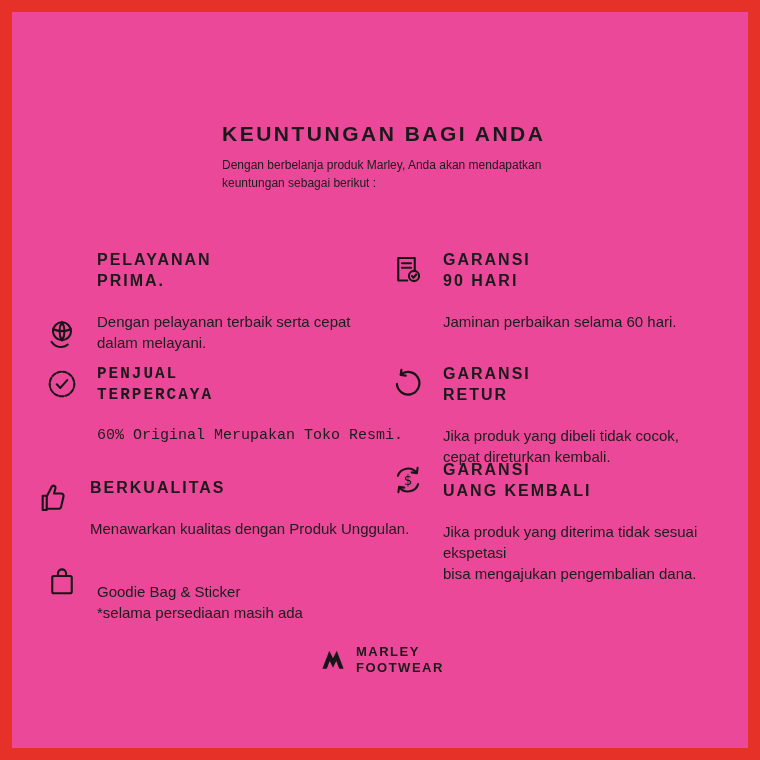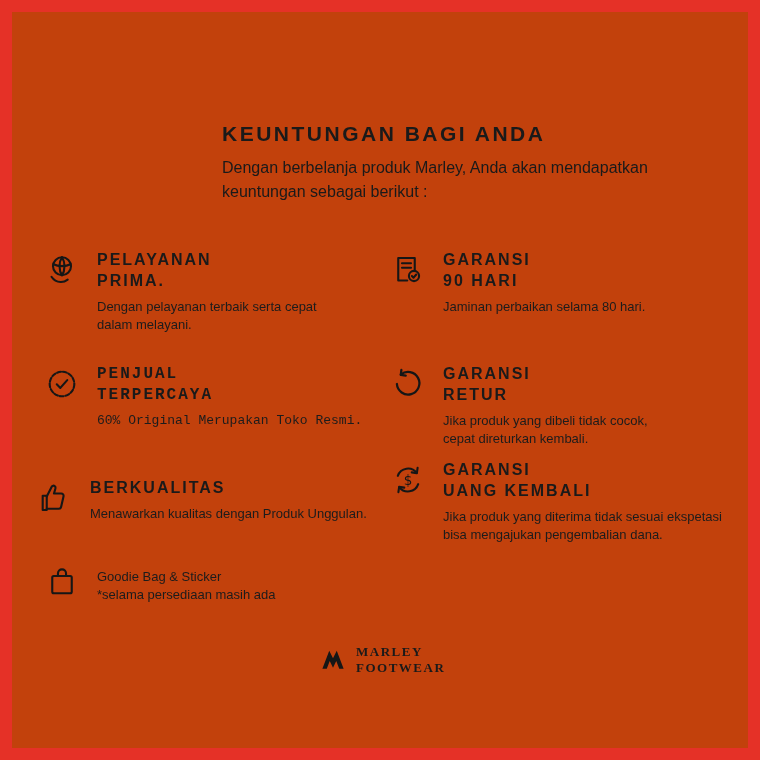--- a/index.html
+++ b/index.html
@@ -1,64 +1,64 @@
 <!DOCTYPE html>
 <html><head>
 <meta charset="utf-8">
 <style>
   html,body{margin:0;padding:0;background:#fff;}
   .page{
     position:relative;
     width:760px;height:760px;
     box-sizing:border-box;
     border:12px solid #e53127;
-    background:#c2410c;
+    background:#ec4899;
     font-family:"Liberation Sans",sans-serif;
     color:#131313;
     overflow:hidden;
   }
   .header{position:absolute;left:210px;top:110px;}
   .title{
     margin:0 0 10px 0;
     font-size:21px;font-weight:bold;letter-spacing:2.5px;
     color:#1a1a1a;
   }
   .subtitle{
-    margin:0;font-size:16px;line-height:1.5;white-space:pre-line;color:#1a1a1a;
+    margin:0;font-size:12px;line-height:1.5;white-space:pre-line;color:#1a1a1a;
   }
   .item{position:absolute;display:flex;gap:17px;}
   .icon{width:36px;height:36px;flex:0 0 36px;margin-top:2px;}
   .icon svg{width:36px;height:36px;display:block;}
   .item-title{
     margin:0;font-size:16px;font-weight:bold;letter-spacing:2px;
     line-height:1.3;white-space:pre-line;color:#1a1a1a;
   }
   .item-desc{
-    margin:6px 0 0 0;font-size:13px;line-height:1.4;
+    margin:19px 0 0 0;font-size:15px;line-height:1.4;
     white-space:pre-line;color:#1c1c1c;
   }
   .logo{position:absolute;left:306px;top:632px;display:flex;align-items:center;gap:8px;}
   .logo-icon svg{width:30px;height:30px;display:block;}
   .logo-text{
     font-weight:bold;font-size:13px;letter-spacing:1.5px;line-height:1.2;
-    white-space:pre-line;color:#1a1a1a;font-family:Liberation Serif, serif;
+    white-space:pre-line;color:#1a1a1a;
   }
 </style>
 </head>
 <body>
 
 <div class="page" style="border-color: rgb(229, 49, 39);">
 
   <div class="header">
     <h1 class="title">KEUNTUNGAN BAGI ANDA</h1>
     <p class="subtitle">Dengan berbelanja produk Marley, Anda akan mendapatkan
 keuntungan sebagai berikut :</p>
   </div>
 
-  <div class="item" style="top:238px;left:32px;">
+  <div class="item" style="top:238px;left:32px;align-items:flex-end;">
     <span class="icon">
       <svg viewBox="0 0 24 24" fill="none" stroke="#161616" stroke-width="1.4" stroke-linecap="round" stroke-linejoin="round">
         <circle cx="12" cy="9.5" r="6"></circle>
         <path d="M6.3 8.2c3.2 1.6 8.2 1.6 11.4 0"></path>
         <path d="M12 3.5c-2.2 3.2-2.2 8.8 0 12"></path>
         <path d="M12 3.5c2.2 3.2 2.2 8.8 0 12"></path>
         <path d="M5 16.5c1.2 1.8 3.4 3.4 6 3.5 2 .1 3.5-.6 4.8-1.6"></path>
       </svg>
     </span>
     <div class="item-text">
@@ -115,21 +115,21 @@
         <path d="M16.5 12V4H5.5v15h6"></path>
         <line x1="8" y1="7.5" x2="14" y2="7.5"></line>
         <line x1="8" y1="10.5" x2="14" y2="10.5"></line>
         <circle cx="16" cy="16" r="3.4"></circle>
         <path d="M14.6 16l1.1 1.1 1.8-2.1"></path>
       </svg>
     </span>
     <div class="item-text">
       <h3 class="item-title">GARANSI
 90 HARI</h3>
-      <p class="item-desc">Jaminan perbaikan selama 80 hari.</p>
+      <p class="item-desc">Jaminan perbaikan selama 60 hari.</p>
     </div>
   </div>
 
   <div class="item" style="top:352px;left:378px;">
     <span class="icon">
       <svg viewBox="0 0 24 24" fill="none" stroke="#161616" stroke-width="1.5" stroke-linecap="round" stroke-linejoin="round">
         <path d="M7.2 5.8A7.5 7.5 0 1 1 4.6 12"></path>
         <polyline points="7.6,2.6 7.2,5.9 10.5,6.4"></polyline>
       </svg>
     </span>

